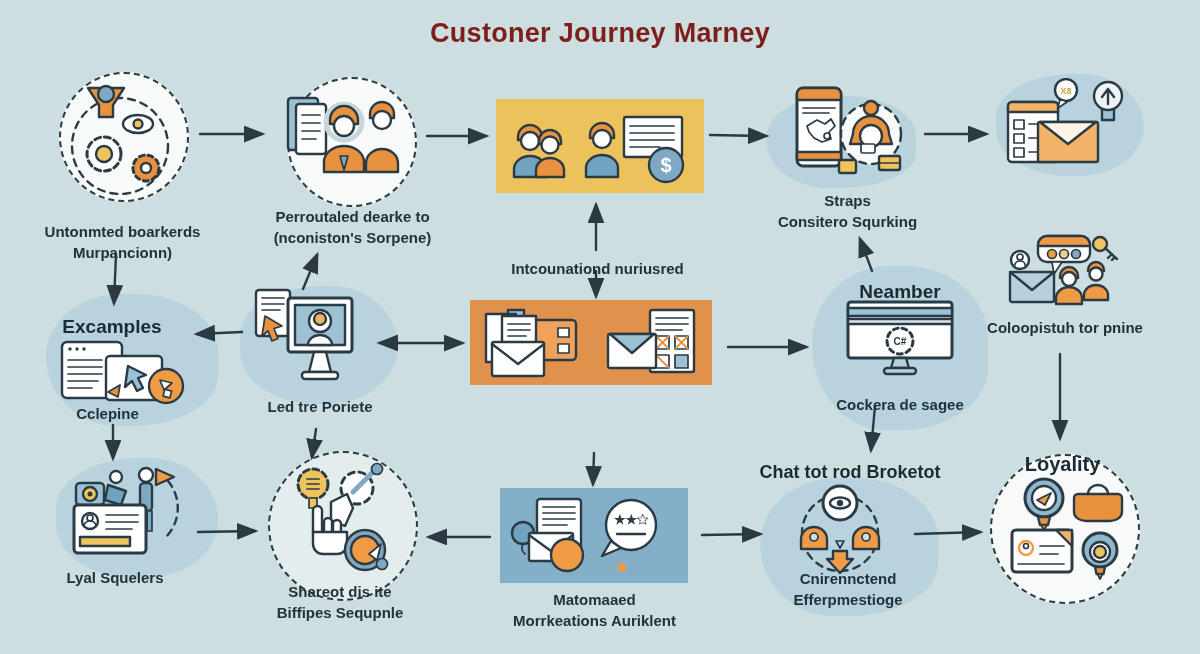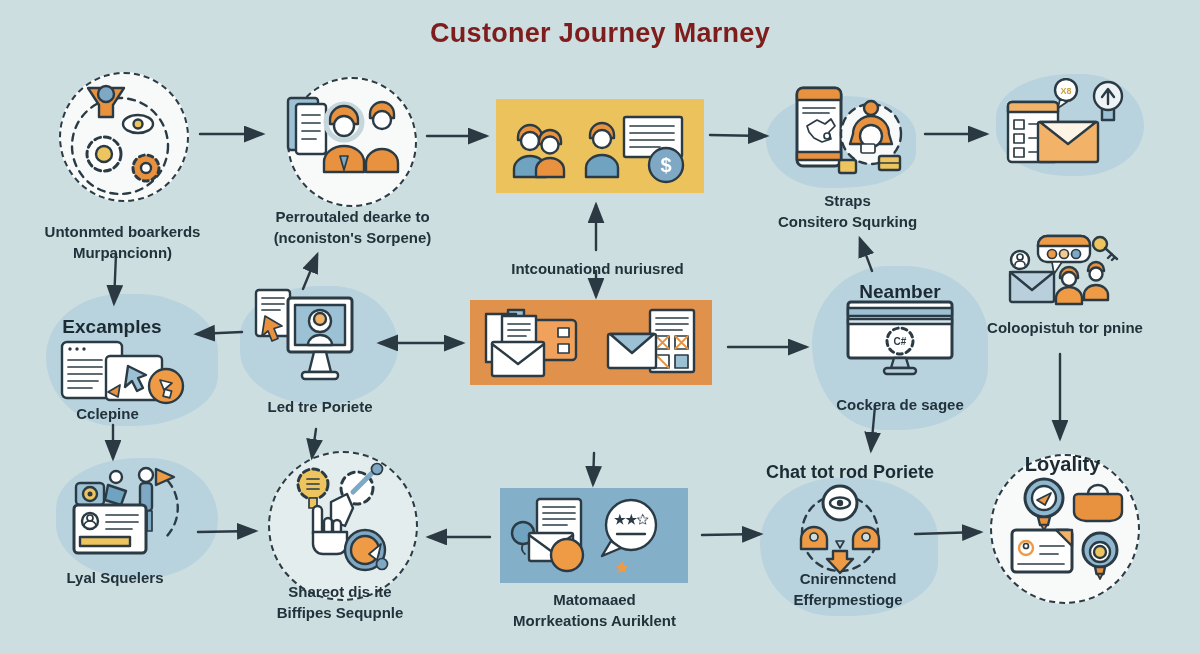--- a/index.html
+++ b/index.html
@@ -323,21 +323,21 @@
       <circle cx="124" cy="30" r="25" fill="#fff" class="ol"></circle>
       <path d="M104,46 l-9,15 19,-8 z" fill="#fff" class="ol"></path>
       <text x="124" y="29" class="g" font-size="13" fill="#2b3b45" text-anchor="middle">★★✩</text>
       <line x1="110" y1="39" x2="138" y2="39" class="ol"></line>
       <path d="M115,66 l2,4 4,1 -3,3 1,4 -4,-2 -4,2 1,-4 -3,-3 4,-1 z" fill="#ef9b45"></path>
     </svg>
   </div>
   <div class="abs lbl" style="left:462px;top:589px;width:265px;">Matomaaed
 Morrkeations Auriklent</div>
 
-  <div class="abs hd" style="left:750px;top:462px;width:200px;font-size:18px;">Chat tot rod Poriete</div>
+  <div class="abs hd" style="left:750px;top:462px;width:200px;font-size:18px;">Chat tot rod Broketot</div>
   <svg class="abs" style="left:793px;top:483px;" width="95" height="92" viewBox="0 0 95 92">
     <circle cx="47" cy="50" r="38" fill="none" class="ol dash" stroke-width="2"></circle>
     <circle cx="47" cy="20" r="17" fill="#fff" class="ol ol3"></circle>
     <ellipse cx="47" cy="20" rx="10" ry="5.5" fill="#fff" class="ol"></ellipse>
     <circle cx="47" cy="20" r="3.2" fill="#2b3b45"></circle>
     <path d="M8,66 v-10 a13,12 0 0 1 26,0 v10 z" fill="#ef9b45" class="ol"></path>
     <circle cx="21" cy="54" r="4" fill="#cddee0" class="ol thin"></circle>
     <path d="M60,66 v-10 a13,12 0 0 1 26,0 v10 z" fill="#ef9b45" class="ol"></path>
     <circle cx="73" cy="54" r="4" fill="#cddee0" class="ol thin"></circle>
     <path d="M43,58 h8 l-4,7 z" fill="none" class="ol thin"></path>

